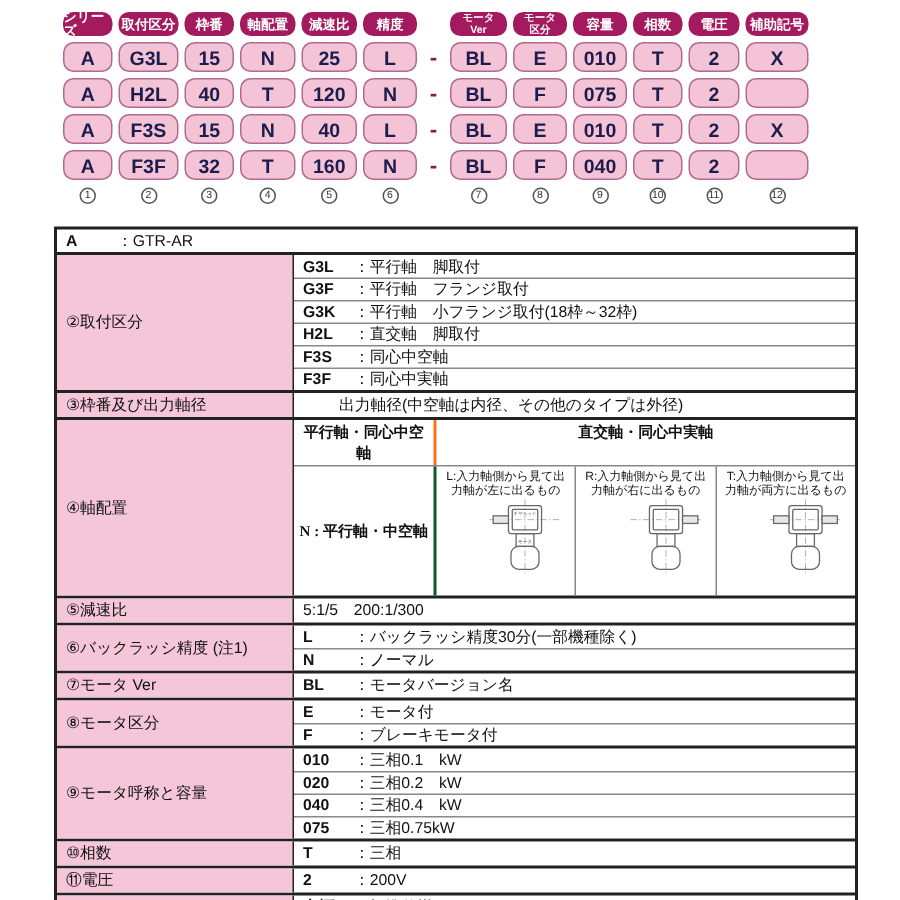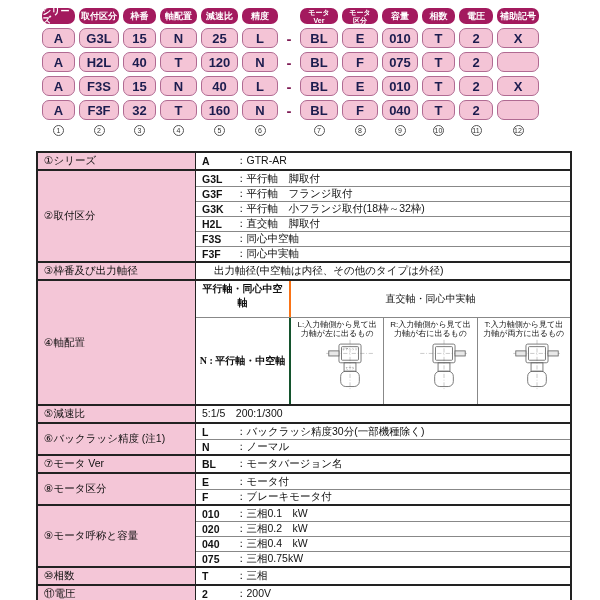--- a/index.html
+++ b/index.html
@@ -30,27 +30,27 @@
   .spec { width:536px; border:2px solid #222; margin-top:15px; background:#fff; }
   .srow { display:flex; border-top:2px solid #222; }
   .srow:first-child { border-top:none; }
   .slabel { width:158px; min-width:158px; background:#f4c6d7; border-right:1.5px solid #222;
     padding:1px 6px; font-size:10.5px; display:flex; align-items:center; }
   .scontent { flex:1; display:flex; flex-direction:column; }
   .sline { display:flex; align-items:center; min-height:15px; padding:0 6px; flex:1; }
   .sline + .sline { border-top:1px solid #888; }
   .scode { width:34px; min-width:34px; font-size:10.5px; font-weight:bold; }
   .sdesc { font-size:10.5px; }
-  .sline.indent { padding-left:18px; }
+  .sline.indent { padding-left:30px; }
 
   
   .axis-head { display:flex; border-bottom:1px solid #888; }
   .axis-h1 { width:95px; min-width:95px; border-right:2px solid #f97316; text-align:center;
     font-size:10px; font-weight:bold; padding:1px 2px; }
-  .axis-h2 { flex:1; text-align:center; font-size:10px; font-weight:normal; padding:11px 2px; }
+  .axis-h2 { flex:1; text-align:center; font-size:10px; font-weight:bold; padding:1px 2px; }
   .axis-body { display:flex; height:86px; }
   .axis-n { width:95px; min-width:95px; border-right:2px solid #14532d; display:flex;
     align-items:center; justify-content:center; font-size:10px; font-weight:bold;font-family:Liberation Serif, serif; }
   .axis-cell { flex:1; border-right:1px solid #888; padding:2px 3px 12px;
     display:flex; flex-direction:column; align-items:flex-end; }
   .axis-cell:last-child { border-right:none; }
   .axis-cap { font-size:8px; line-height:1.15; text-align:center; }
   .axis-cell svg { margin-top:1px; }
   .dwg { stroke:#666; fill:none; stroke-width:1; }
   .dwg-fill { stroke:#666; fill:#e8e8e8; stroke-width:1; }
@@ -175,21 +175,20 @@
         <span class="circ">11</span>
       </div>
     <div class="numrow">
         <span class="circ">12</span>
       </div>
   </div>
 
   <div class="spec">
 
     <div class="srow">
-      <div class="slabel">①シリーズ</div>
       <div class="scontent">
         <div class="sline">
             <span class="scode">A</span>
             <span class="sdesc">：GTR-AR</span>
           </div>
       </div>
     </div>
 
     <div class="srow">
       <div class="slabel">②取付区分</div>

